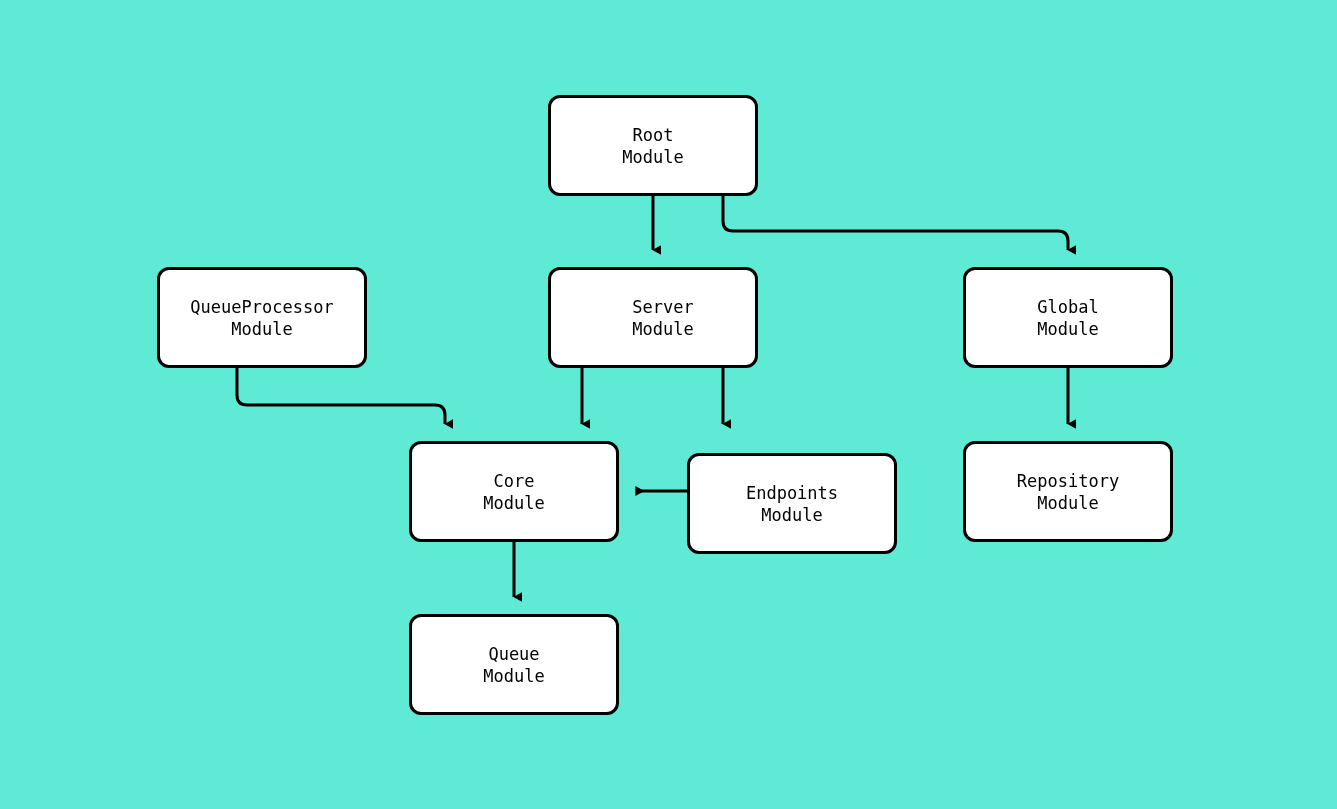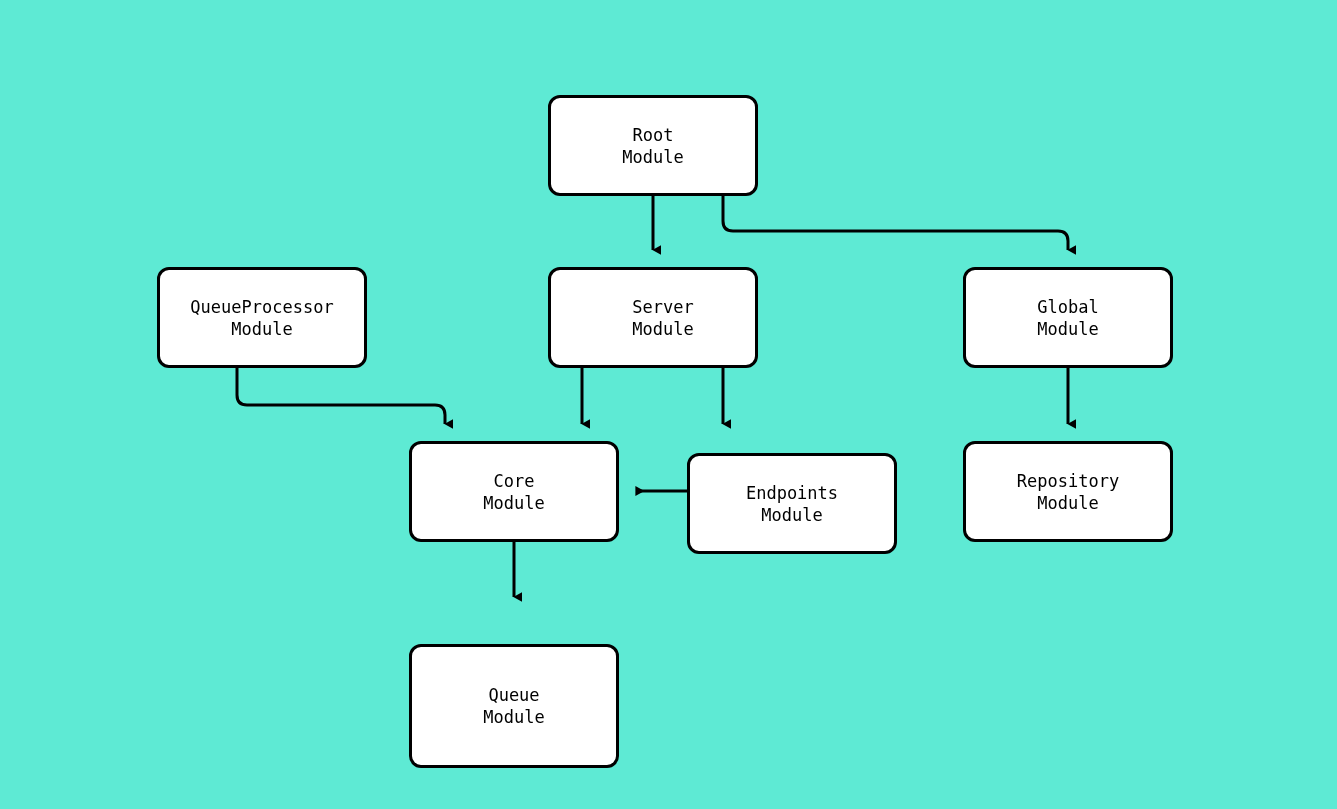--- a/index.html
+++ b/index.html
@@ -110,18 +110,18 @@
   <div class="node" style="left:687px; top:441px; width:210px; height:101px;margin-top:12px;">
     <div class="node-label">Endpoints</div>
     <div class="node-label">Module</div>
   </div>
 
   <div class="node" style="left:963px; top:441px; width:210px; height:101px;">
     <div class="node-label">Repository</div>
     <div class="node-label">Module</div>
   </div>
 
-  <div class="node" style="left:409px; top:644px; width:210px; height:124px;">
+  <div class="node" style="left:409px; top:614px; width:210px; height:101px;">
     <div class="node-label">Queue</div>
     <div class="node-label">Module</div>
   </div>
 
 </div>
 
 </body></html>

